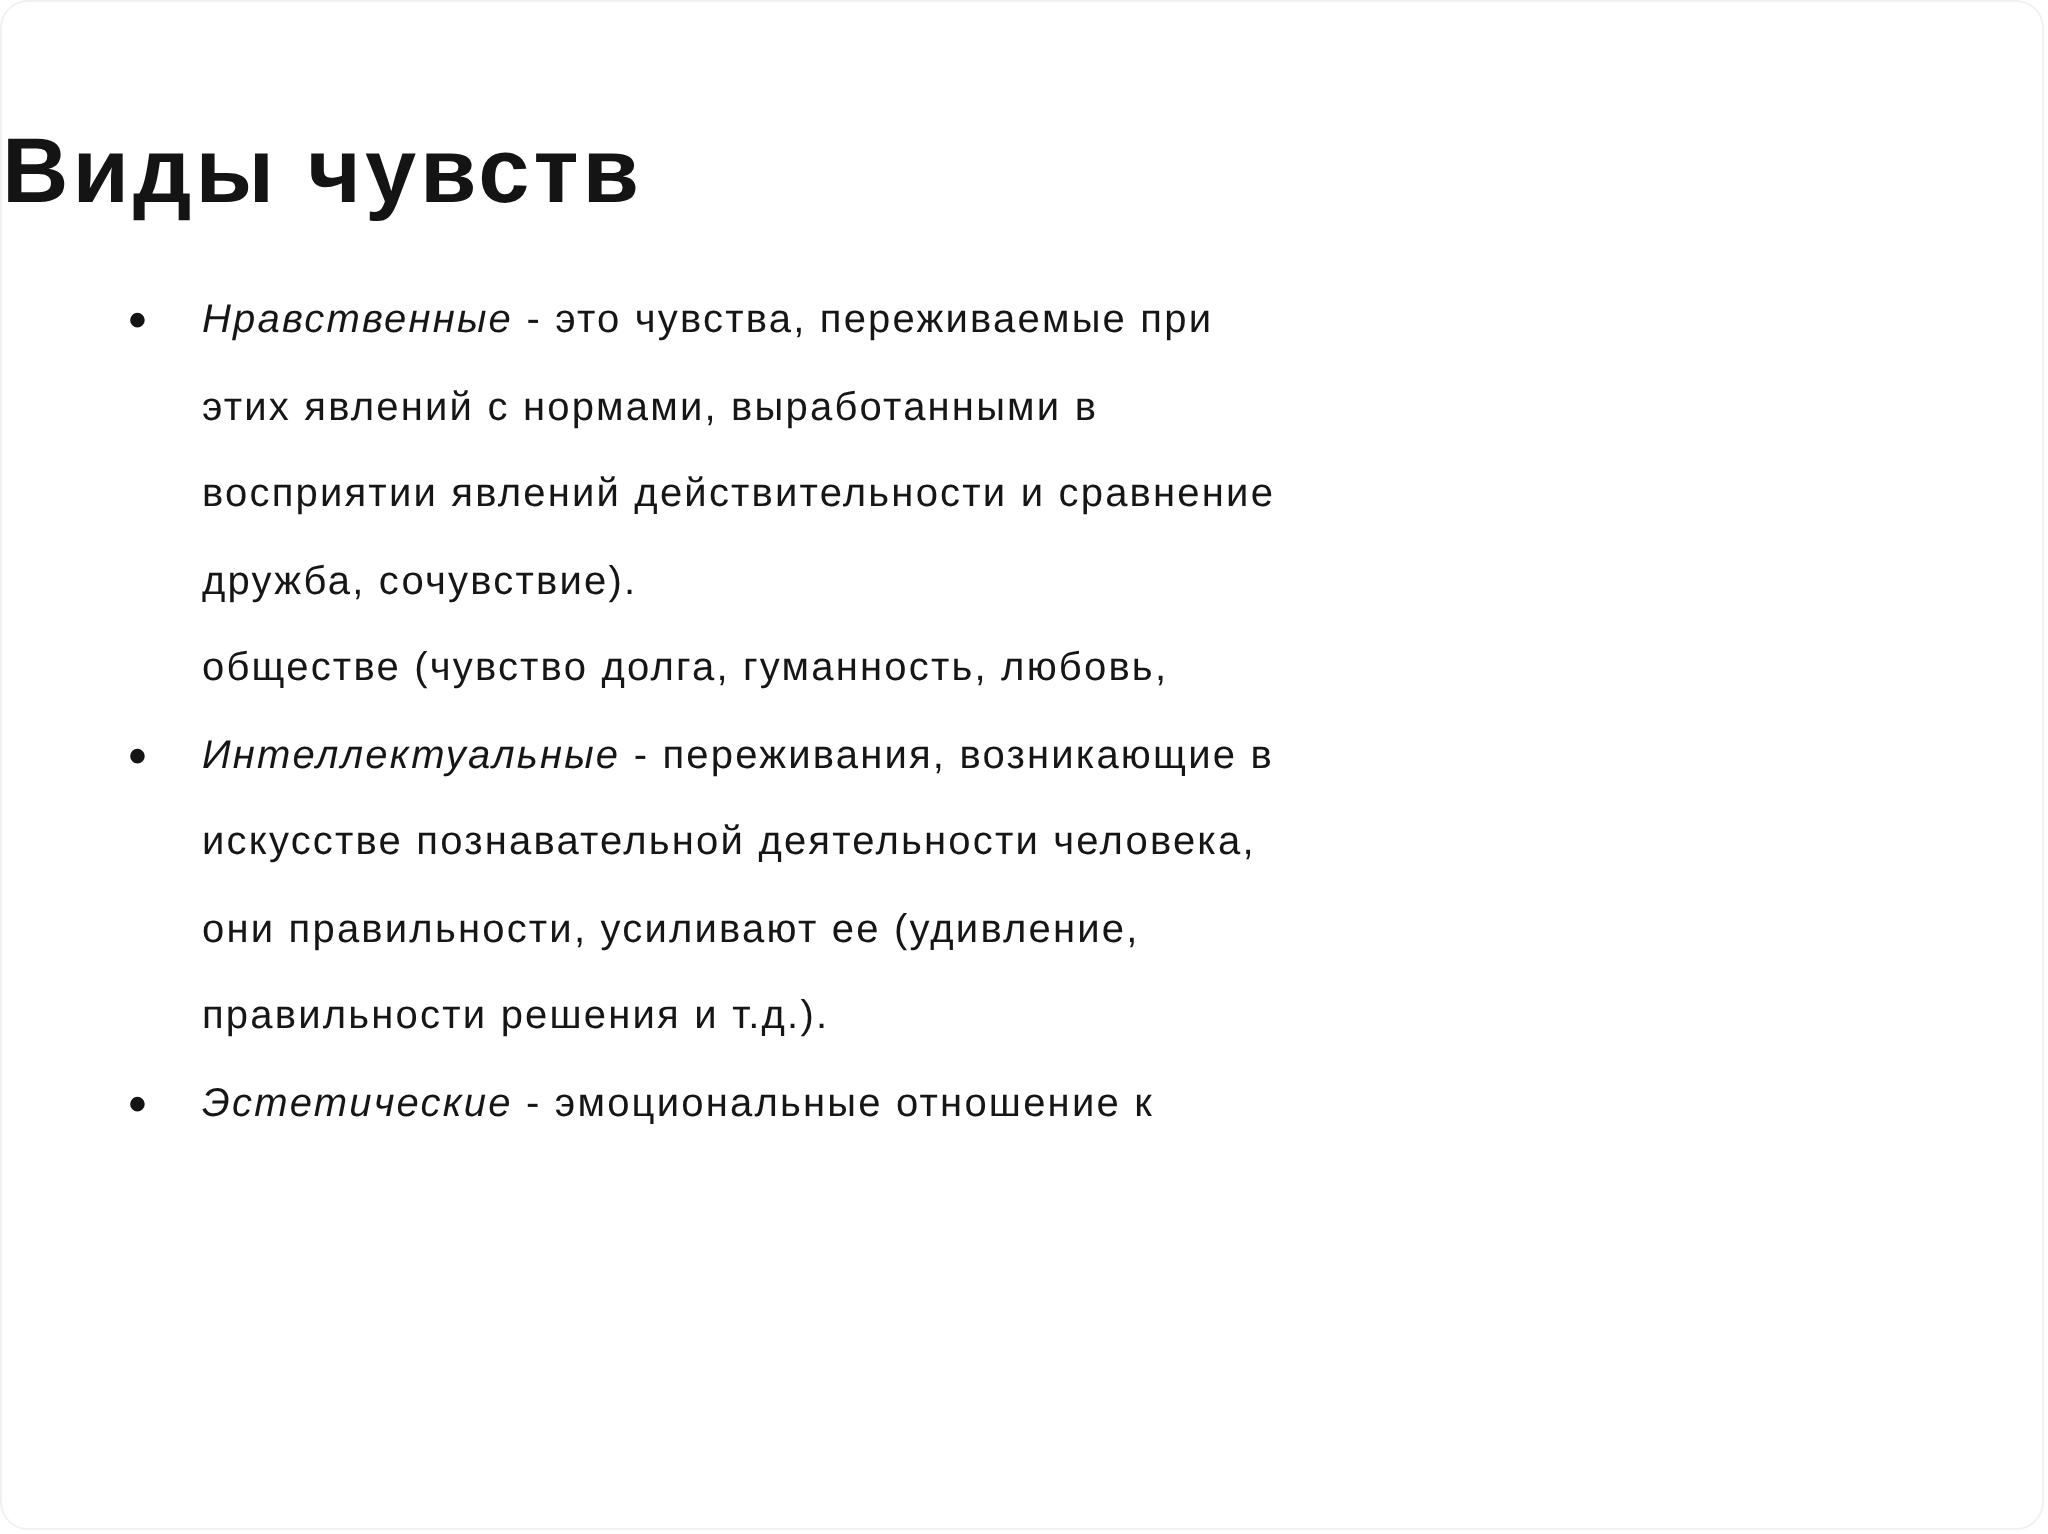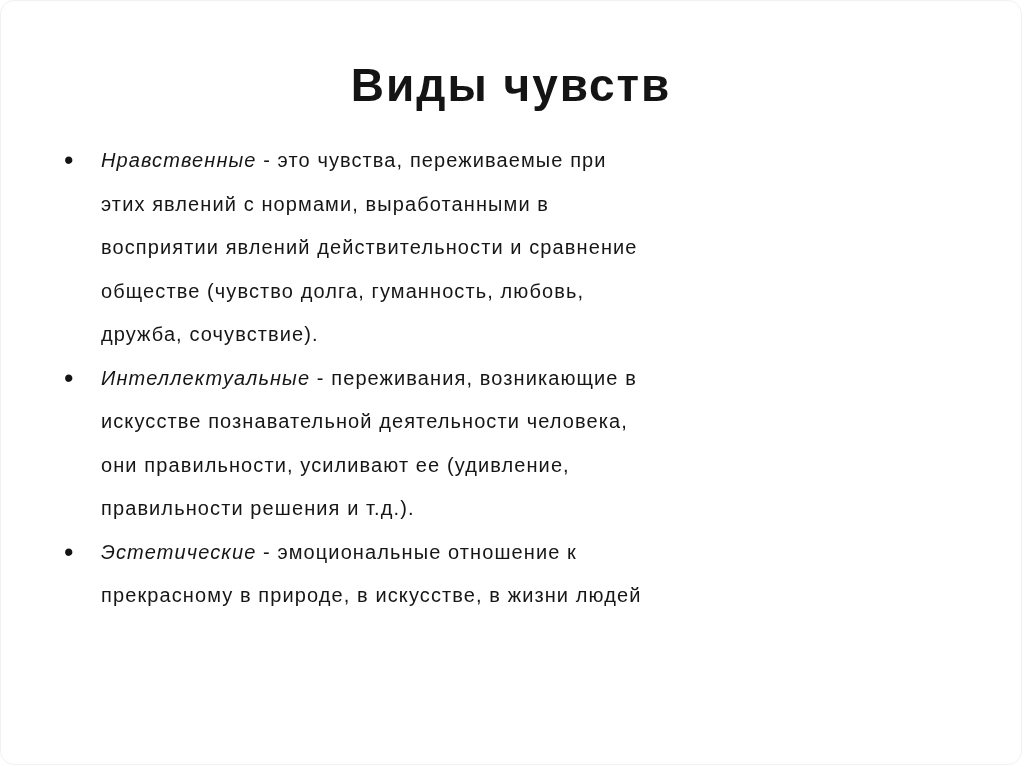--- a/index.html
+++ b/index.html
@@ -18,21 +18,20 @@
     height: 765px;
     background: #ffffff;
     border: 1px solid #f1f1f1;
     border-radius: 14px;
     overflow: hidden;
     box-sizing: border-box;
   }
   .title {
     margin: 0;
     padding-top: 56px;
-    text-align: center;
     font-size: 46px;
     line-height: 56px;
     font-weight: 700;
     letter-spacing: 2px;
     color: #141414;
   }
   .bullets {
     margin-top: 26px;
     padding-left: 63px;
     padding-right: 40px;
@@ -72,37 +71,36 @@
   <h1 class="title">Виды чувств</h1>
 
   <div class="bullets">
 
     <div class="bullet">
       <span class="dot">•</span>
       <div class="btext">
         <div class="line"><span class="term">Нравственные</span><span> - это чувства, переживаемые при</span></div>
         <div class="line">этих явлений с нормами, выработанными в</div>
         <div class="line">восприятии явлений действительности и сравнение</div>
+        <div class="line">дружба, сочувствие).</div>
         <div class="line">обществе (чувство долга, гуманность, любовь,</div>
-        <div class="line">дружба, сочувствие).</div>
       </div>
     </div>
 
     <div class="bullet">
       <span class="dot">•</span>
       <div class="btext">
         <div class="line"><span class="term">Интеллектуальные</span><span> - переживания, возникающие в</span></div>
         <div class="line">искусстве познавательной деятельности человека,</div>
         <div class="line">они правильности, усиливают ее (удивление,</div>
         <div class="line">правильности решения и т.д.).</div>
       </div>
     </div>
 
     <div class="bullet">
       <span class="dot">•</span>
       <div class="btext">
         <div class="line"><span class="term">Эстетические</span><span> - эмоциональные отношение к</span></div>
-        <div class="line">прекрасному в природе, в искусстве, в жизни людей</div>
       </div>
     </div>
 
   </div>
 </div>
 
 </body></html>

